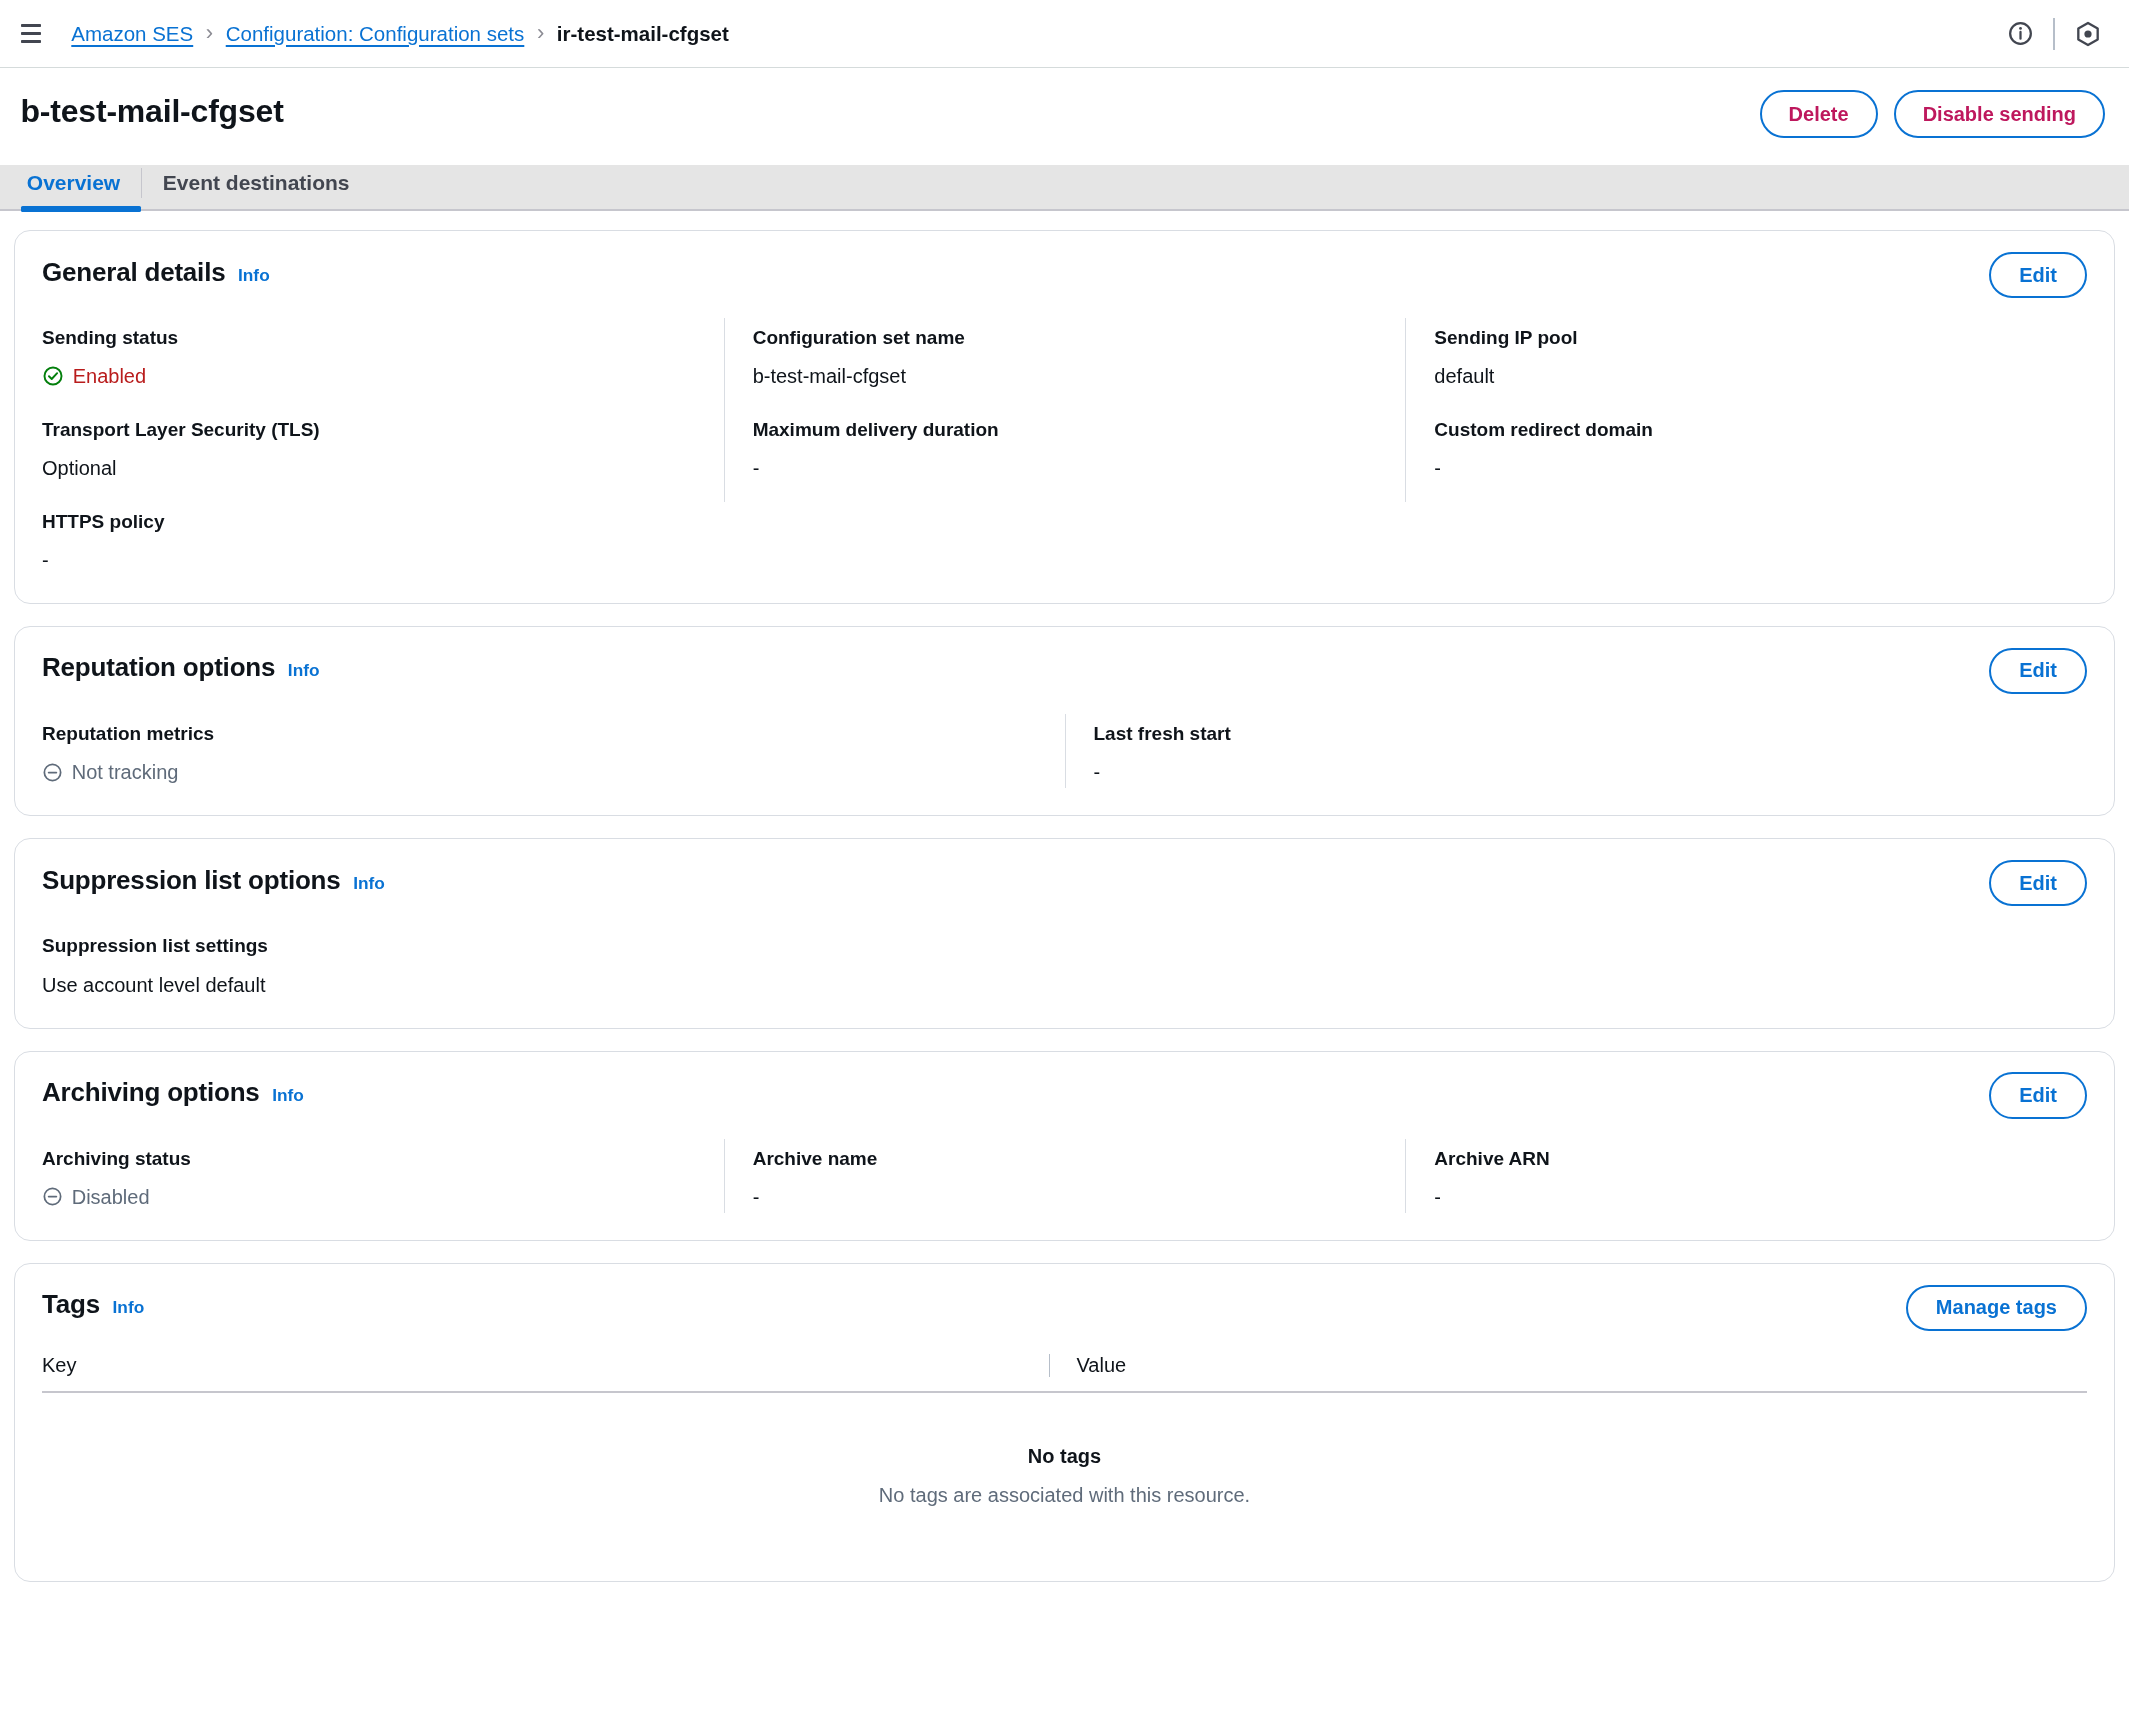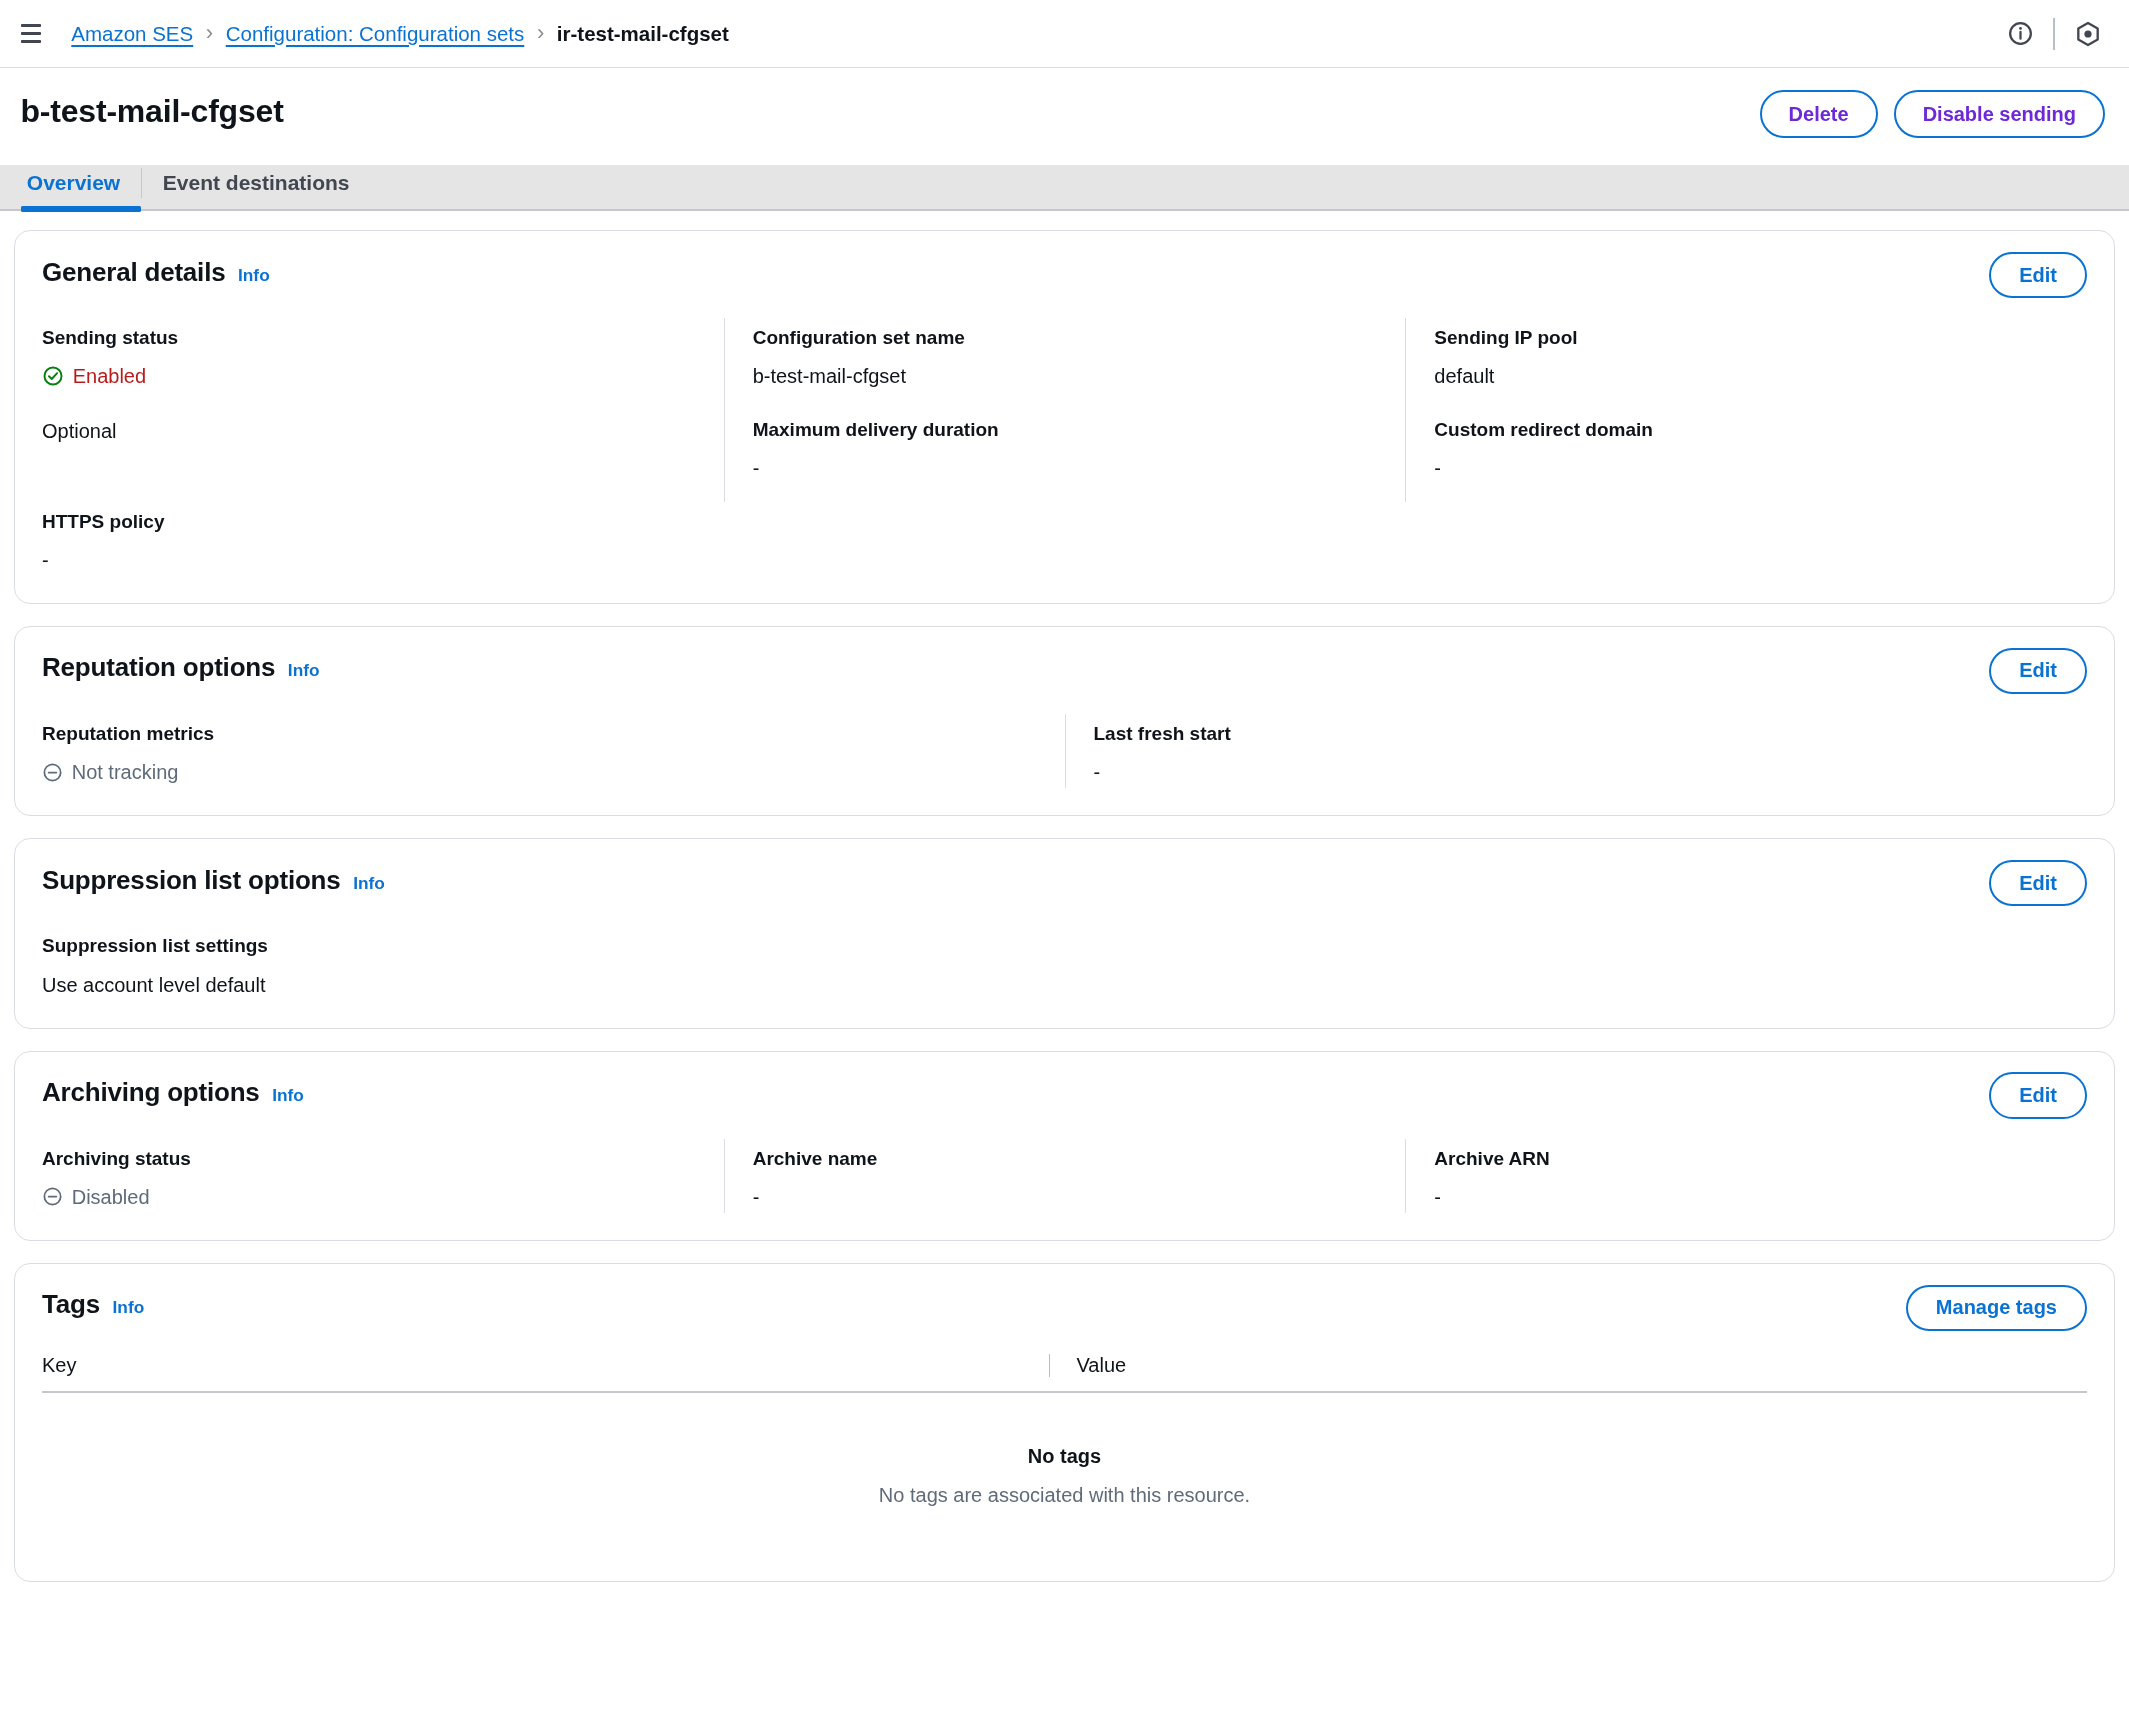--- a/index.html
+++ b/index.html
@@ -99,21 +99,21 @@
     font-weight: 700;
     letter-spacing: -0.2px;
     color: #0f141a;
     line-height: 1.2;
     padding-top: 3.2px;
   }
   .head-actions { display: flex; gap: 16px; padding-top: 1.6px; }
 
   .btn {
     border: 2.4px solid #0972d3;
-    color: #6d28d9;
+    color: #be185d;
     background: #ffffff;
     border-radius: 27px;
     font-size: 20px;
     font-weight: 700;
     font-family: "Liberation Sans", sans-serif;
     padding: 9.5px 27px;
     cursor: pointer;
     white-space: nowrap;
     line-height: 1.25;
   }
@@ -366,20 +366,21 @@
         <div class="f-value">b-test-mail-cfgset</div>
       </div>
       <div class="cell sep">
         <div class="f-label">Sending IP pool</div>
         <div class="f-value">default</div>
       </div>
     </div>
 
     <div class="grid3" style="margin-top:0;">
       <div class="cell">
+        <div class="f-label">Transport Layer Security (TLS)</div>
         <div class="f-value">Optional</div>
       </div>
       <div class="cell sep">
         <div class="f-label">Maximum delivery duration</div>
         <div class="f-value">-</div>
       </div>
       <div class="cell sep">
         <div class="f-label">Custom redirect domain</div>
         <div class="f-value">-</div>
       </div>

